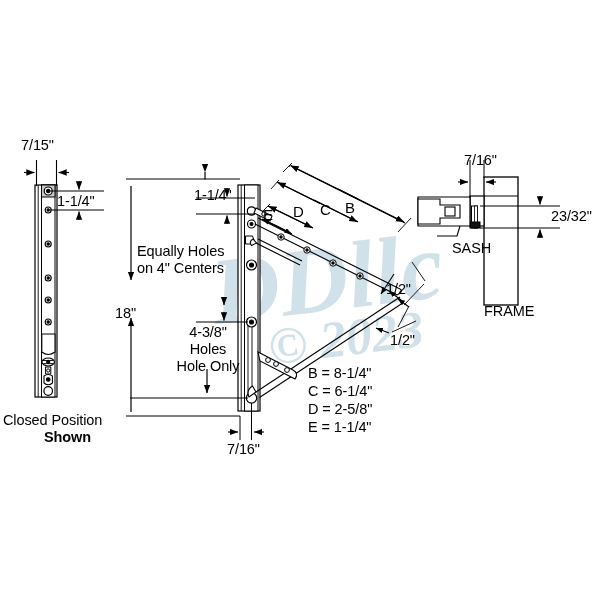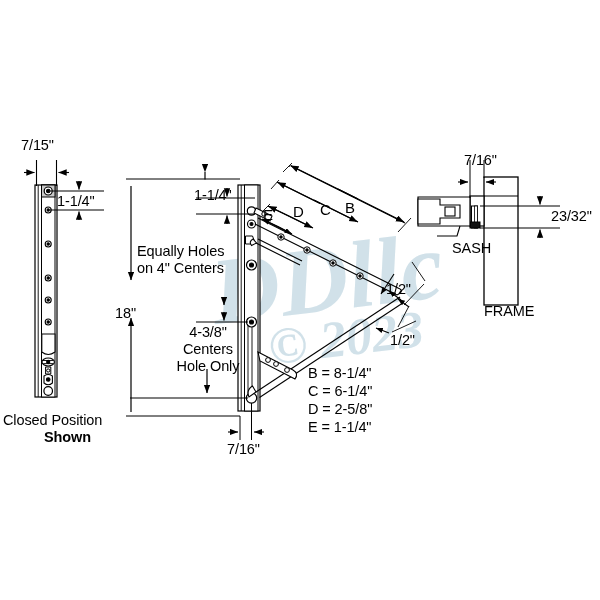--- a/index.html
+++ b/index.html
@@ -268,21 +268,21 @@
   <div class="lbl lbl-center" style="left:44px; top:429px;font-weight:bold;">Shown</div>
 
   <div class="lbl" style="left:115px; top:305px;">18"</div>
 
   <div class="lbl" style="left:194px; top:187px;">1-1/4"</div>
 
   <div class="lbl" style="left:137px; top:243px;">Equally Holes</div>
   <div class="lbl" style="left:137px; top:260px;">on 4" Centers</div>
 
   <div class="lbl lbl-center" style="left:178px; top:324px; width:60px;">4-3/8"</div>
-  <div class="lbl lbl-center" style="left:178px; top:341px; width:60px;">Centers</div>
+  <div class="lbl lbl-center" style="left:178px; top:341px; width:60px;">Holes</div>
   <div class="lbl lbl-center" style="left:172px; top:358px; width:72px;text-align:center;">Hole Only</div>
 
   <div class="lbl" style="left:227px; top:441px;">7/16"</div>
 
   <div class="lbl lbl-big" style="left:263px; top:206px;">E</div>
   <div class="lbl lbl-big" style="left:293px; top:203px;">D</div>
   <div class="lbl lbl-big" style="left:320px; top:201px;">C</div>
   <div class="lbl lbl-big" style="left:345px; top:199px;">B</div>
 
   <div class="lbl" style="left:386px; top:281px;">1/2"</div>

